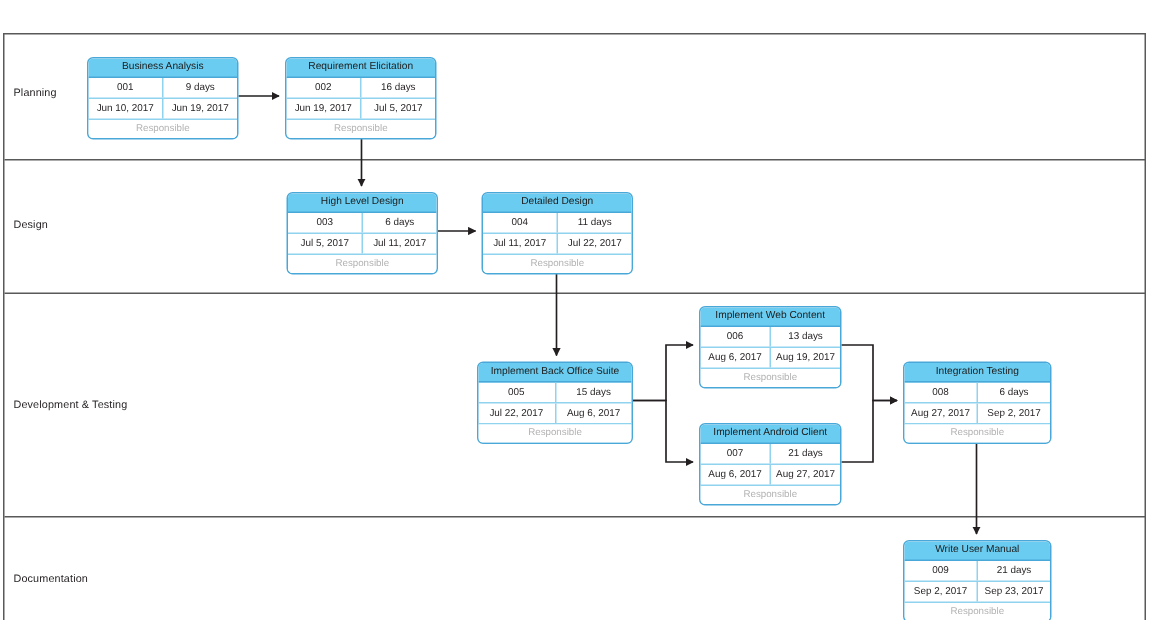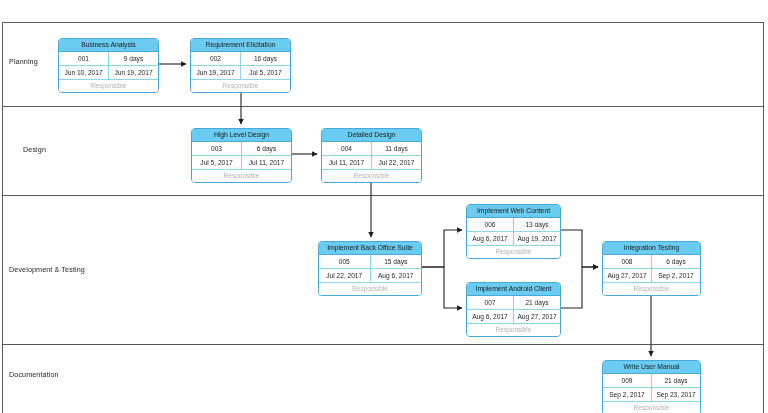--- a/index.html
+++ b/index.html
@@ -105,23 +105,23 @@
 <body>
 
 <div id="canvas">
   <div id="frame"></div>
 
   <div class="lane-divider" style="top:86px;"></div>
   <div class="lane-divider" style="top:175px;"></div>
   <div class="lane-divider" style="top:324px;"></div>
 
   <div class="lane-label" style="left:9px; top:37px;">Planning</div>
-  <div class="lane-label" style="left:23px; top:125px;">Design</div>
+  <div class="lane-label" style="left:9px; top:125px;">Design</div>
   <div class="lane-label" style="left:9px; top:245px;text-align:center;">Development &amp; Testing</div>
-  <div class="lane-label" style="left:9px; top:350px;">Documentation</div>
+  <div class="lane-label" style="left:9px; top:361px;">Documentation</div>
 
   <svg id="connectors" viewBox="0 0 768 413" xmlns="http://www.w3.org/2000/svg">
     <defs>
       <marker id="arw" viewBox="0 0 10 10" refX="9" refY="5" markerWidth="5" markerHeight="5" orient="auto-start-reverse">
         <path d="M 0 0 L 10 5 L 0 10 z" fill="#231f20"></path>
       </marker>
     </defs>
     <g fill="none" stroke="#231f20" stroke-width="1.1" marker-end="url(#arw)">
 
       <path d="M 159 44 L 186 44"></path>

